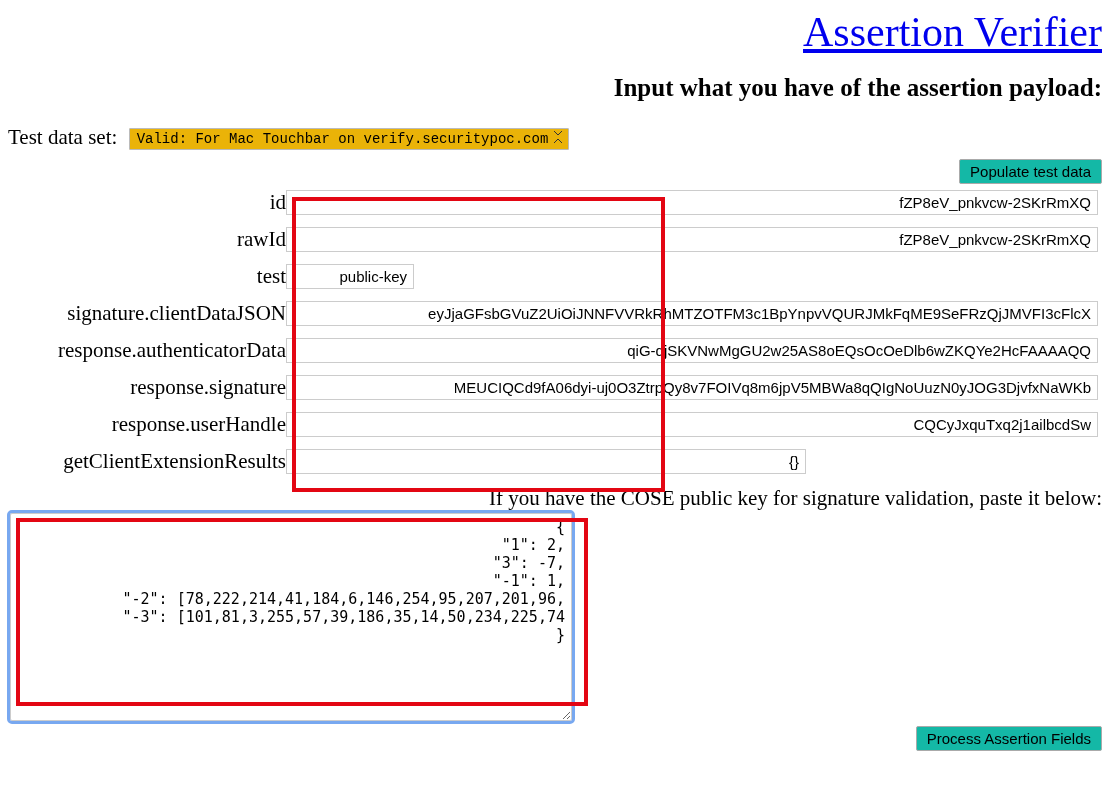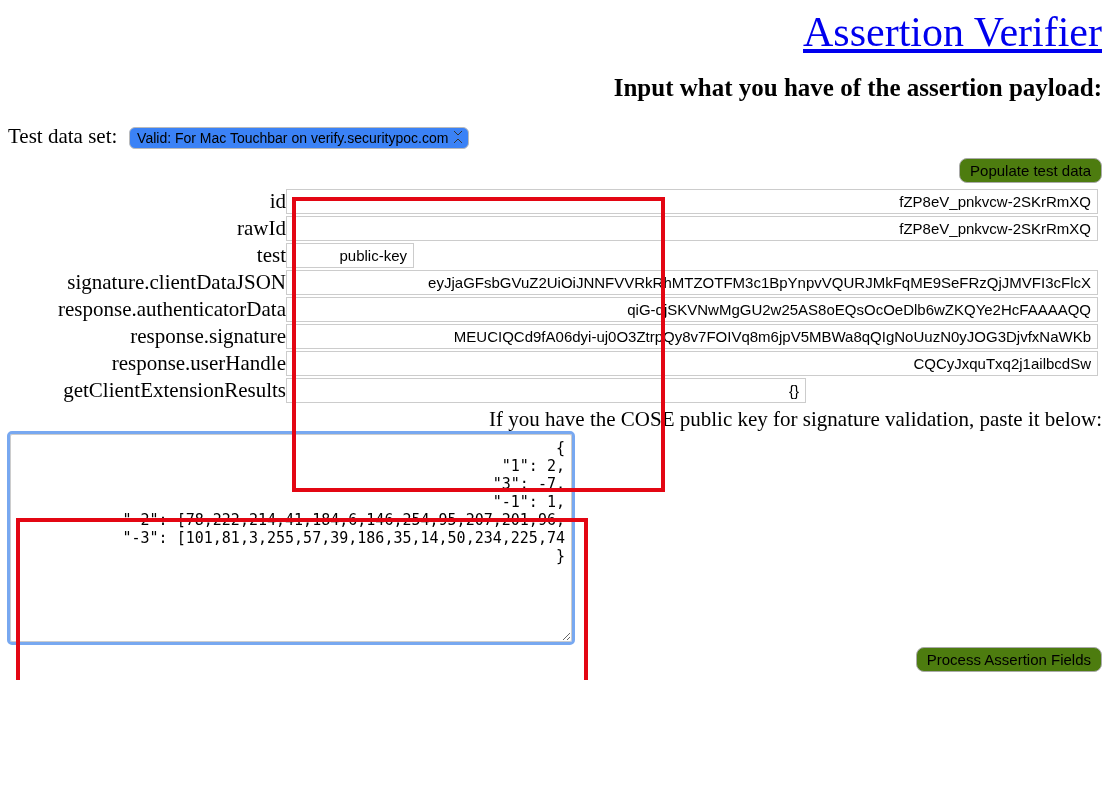--- a/index.html
+++ b/index.html
@@ -25,38 +25,38 @@
       text-decoration: underline;
     }
     h2 {
       font-size: 25px;
       font-weight: bold;
       margin: 0 0 22px 0;
     }
     .row {
       display: flex;
       align-items: center;
-      margin-bottom: 2px;
+      margin-bottom: 12px;
     }
     .controls-row {
       margin-bottom: 8px;
       gap: 6px;
     }
     .label-col {
       width: 278px;
       flex-shrink: 0;
       font-size: 21px;
     }
     select {
-      font-family: Liberation Sans, sans-serif;
+      font-family: Liberation Mono, monospace;
       font-size: 14px;
       padding: 2px 20px 2px 6px;
       border: 1px solid #bbb;
-      border-radius: 6px;
-      background: #3b82f6;
+      border-radius: 1px;
+      background: #eab308;
       appearance: none;
       -webkit-appearance: none;
       position: relative;
     }
     .select-wrap {
       position: relative;
       display: inline-block;
     }
     .select-wrap::after {
       content: "";
@@ -71,22 +71,22 @@
         linear-gradient(45deg, transparent 45%, #333 45%, #333 55%, transparent 55%) 0 0 / 4px 4px no-repeat,
         linear-gradient(-45deg, transparent 45%, #333 45%, #333 55%, transparent 55%) 4px 0 / 4px 4px no-repeat,
         linear-gradient(135deg, transparent 45%, #333 45%, #333 55%, transparent 55%) 0 8px / 4px 4px no-repeat,
         linear-gradient(-135deg, transparent 45%, #333 45%, #333 55%, transparent 55%) 4px 8px / 4px 4px no-repeat;
     }
     button {
       font-family: Verdana, Geneva, sans-serif;
       font-size: 15px;
       padding: 3px 10px;
       border: 1px solid #aaa;
-      border-radius: 8px;
-      background: #4d7c0f;
+      border-radius: 2px;
+      background: #14b8a6;
       cursor: pointer;
     }
     input[type="text"] {
       font-family: Verdana, Geneva, sans-serif;
       font-size: 15px;
       padding: 3px 6px;
       border: 1px solid #ccc;
       border-radius: 0;
       background: #fff;
     }

